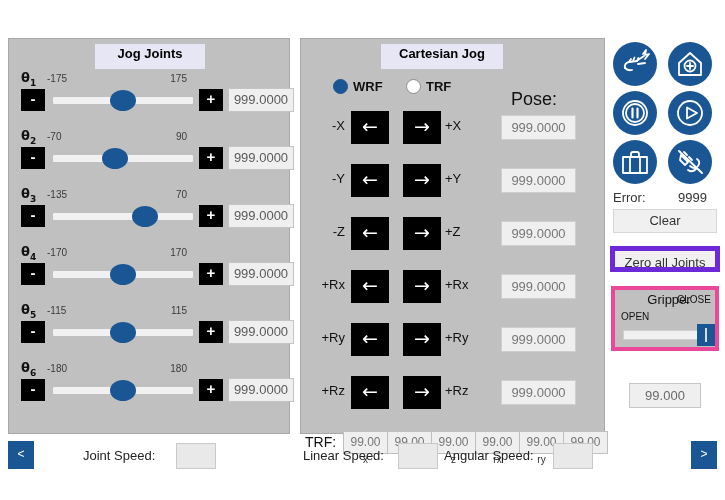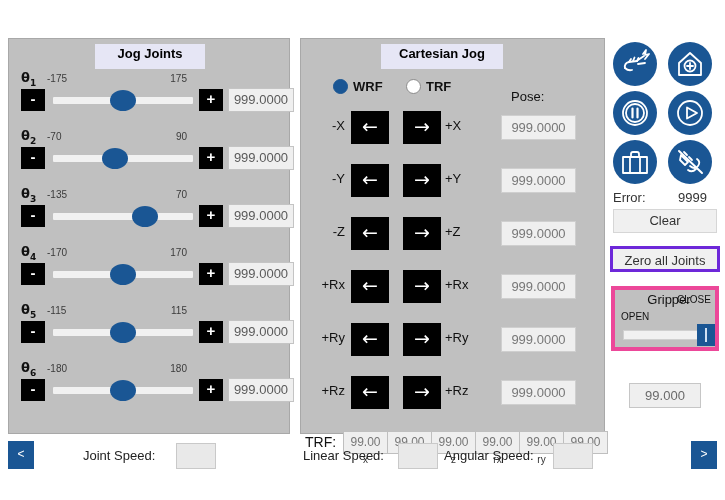--- a/index.html
+++ b/index.html
@@ -89,21 +89,21 @@
   .radio-dot {
     display: inline-block; width: 15px; height: 15px; border-radius: 50%;
     vertical-align: -3px; margin-right: 5px;
     border: 1px solid #8b8b8b;
   }
   .radio-dot.on  { background: #1a5694; border-color: #1a5694; }
   .radio-dot.off { background: #ffffff; }
 
   #pose-label {
     position: absolute; left: 210px; top: 50px;
-    font-size: 13px; color: #111;
+    font-size: 18px; color: #111;
   }
 
   .cart-row { position: absolute; left: 0; width: 305px; height: 44px; }
   .cart-neg {
     position: absolute; left: 8px; width: 36px; top: 11px;
     font-size: 13px; color: #111; text-align: right;
   }
   .arrow-btn {
     position: absolute; top: 4px;
     width: 38px; height: 33px;
@@ -155,21 +155,21 @@
   #clear-btn {
     position: absolute; left: 613px; top: 209px;
     width: 104px; height: 24px;
     background: #f0f0f0; border: 1px solid #d6d6d6;
     font-size: 13px; color: #333; line-height: 22px; text-align: center;
     cursor: pointer;
   }
   #zero-btn {
     position: absolute; left: 610px; top: 246px;
     width: 110px; height: 26px;
-    background: #f0f0f0; border: 3px solid #6d28d9;
+    background: #f0f0f0; border: 5px solid #6d28d9;
     font-size: 13px; color: #333; line-height: 24px; text-align: center;
     cursor: pointer;
   }
   #gripper-box {
     position: absolute; left: 611px; top: 286px;
     width: 108px; height: 65px;
     background: #c0c0c0; border: 4px solid #ec4899;
   }
   #gripper-title { position: absolute; left: 0; top: 2px; width: 108px; text-align: center;
                    font-size: 13px; color: #111; }

